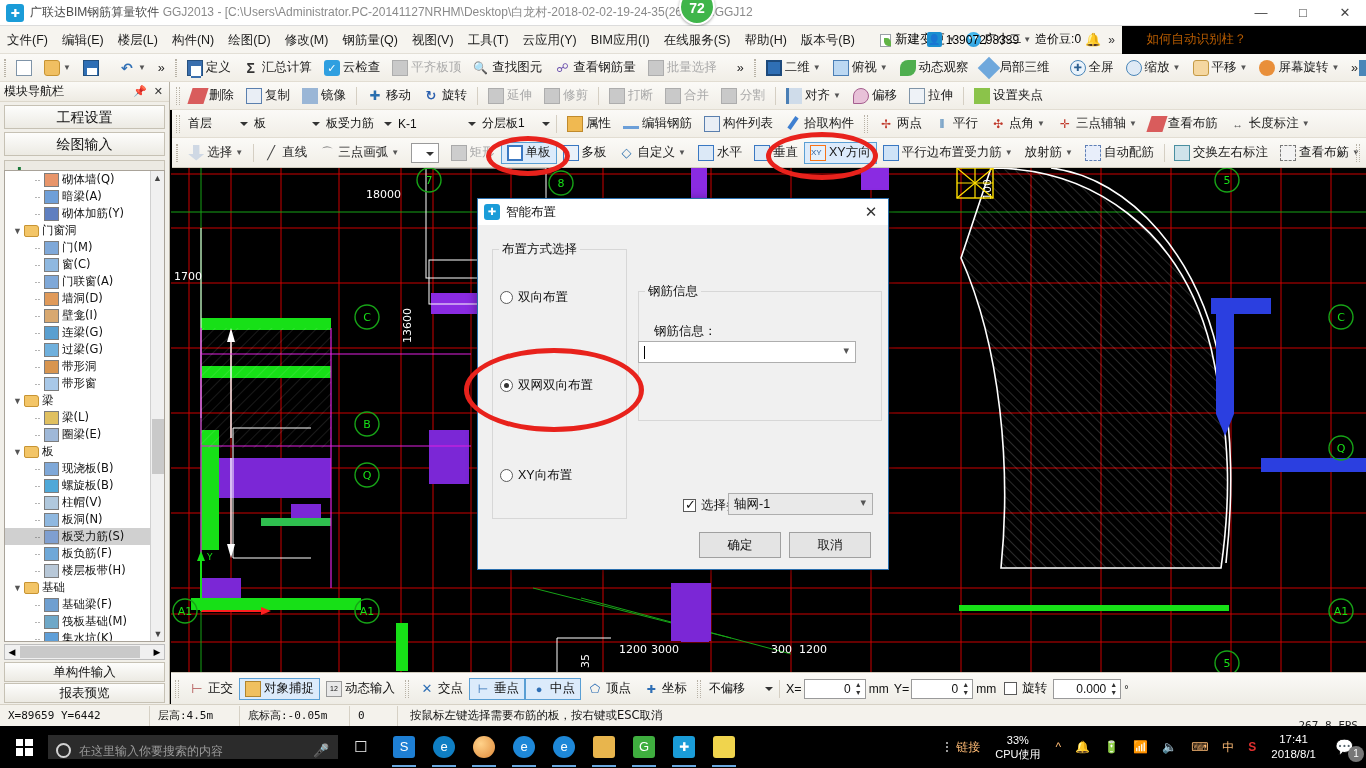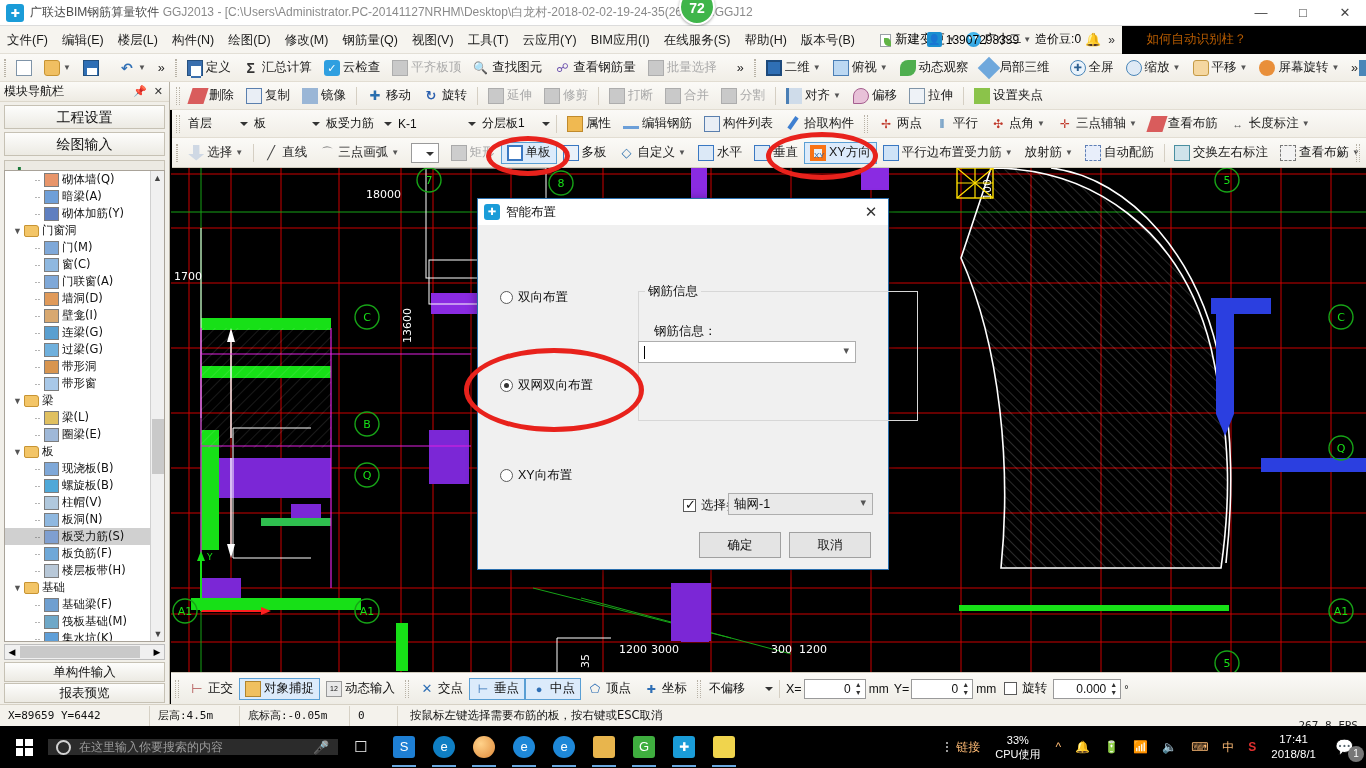--- a/index.html
+++ b/index.html
@@ -135,21 +135,21 @@
   .i-dim { color:#555; font-size:11px; line-height:16px; text-align:center; }
   .i-arrow { background:#cfd8e4; clip-path: polygon(30% 0,30% 60%,0 60%,50% 100%,100% 60%,70% 60%,70% 0); }
   .i-line { color:#444; font-size:13px; line-height:16px; text-align:center; }
   .i-arc { color:#666; font-size:13px; line-height:16px; text-align:center; }
   .i-rect { background:#cdcdcd; border:1px solid #aaa; }
   .i-slab { background:#fff; border:2px solid #3a78c2; }
   .i-mslab { background:#eaf1f9; border:1px solid #3a78c2; }
   .i-custom { color:#2a6fae; font-size:13px; line-height:16px; text-align:center; }
   .i-horiz { background:#dce9f7; border:1px solid #3a78c2; }
   .i-vert { background:#dce9f7; border:1px solid #3a78c2; }
-  .i-xy { background:#e5f0fa; border:4px solid #f97316; color:#2a5f9e; font-size:8px; line-height:14px; }
+  .i-xy { background:#e5f0fa; border:1px solid #f97316; color:#2a5f9e; font-size:8px; line-height:14px; }
   .i-par2 { background:#cfe3f7; border:1px solid #3a78c2; }
   .i-auto { background:#e8eefa; border:1px dashed #5f7fb5; }
   .i-swap { background:#cfe3ea; border:1px solid #4a8fa0; }
   .i-view { border:1px dashed #777; background:#f3f3f3; }
 
   
   #ctxrow { position:absolute; left:172px; top:110px; width:1194px; height:28px;
             background: linear-gradient(#fbfaf7,#f1eee7); border-bottom:1px solid #e2ddd2;
             display:flex; align-items:center; white-space:nowrap; overflow:hidden; }
   #drawrow { position:absolute; left:172px; top:138px; width:1194px; height:30px;
@@ -286,21 +286,21 @@
   .bb-cell { height:20px; display:flex; align-items:center; padding:0 8px; border-right:1px solid #d6d1c5; font-family:"DejaVu Sans Mono", monospace; font-size:11px; }
   .bb-msg { padding-left:12px; font-family:"DejaVu Sans", sans-serif; font-size:11.5px; }
   .bb-fps { position:absolute; right:8px; font-family:"DejaVu Sans Mono", monospace; font-size:11px; color:#222;margin-top:20px; }
 
   
   .taskbar { position:absolute; left:0; top:726px; width:1366px; height:42px; background:#000; display:flex; align-items:center; }
   .start { width:48px; height:42px; display:flex; align-items:center; justify-content:center; }
   .winlogo { width:17px; height:17px; display:grid; grid-template-columns:1fr 1fr; grid-template-rows:1fr 1fr; gap:2px; }
   .winlogo i { background:#fff; display:block; }
   .searchbox {
-    width:290px; height:16px; background:#2b2b2b; display:flex; align-items:center; padding:8px 8px; gap:8px;
+    width:290px; height:24px; background:#2b2b2b; display:flex; align-items:flex-start; padding:8px 8px; gap:8px;
   }
   .scircle { width:15px; height:15px; border:2px solid #d2d2d2; border-radius:50%; flex:none; }
   .sph { color:#9a9a9a; font-size:12px; flex:1; }
   .mic { color:#9a9a9a; font-size:13px; }
   .taskview { width:46px; height:42px; display:flex; align-items:center; justify-content:center; color:#e6e6e6; font-size:15px; }
   .tb-app { width:40px; height:42px; display:flex; align-items:center; justify-content:center; position:relative; }
   .tb-app .sq { width:22px; height:22px; border-radius:3px; }
   .tb-app.open:after { content:''; position:absolute; bottom:1px; left:8px; width:24px; height:2px; background:#6ba9e0; }
   .tray { position:absolute; right:0; top:0; height:42px; display:flex; align-items:center; color:#fff; }
   .tray-item { padding:0 7px; font-size:12px; color:#fdba74; }
@@ -1020,34 +1020,37 @@
     </svg>
   </div>
 
   <div class="dialog">
     <div class="dlg-title">
       <span class="dlg-ico">✚</span>
       <span class="dlg-t">智能布置</span>
       <span class="dlg-x">✕</span>
     </div>
 
+    <div class="group" style="left:14px; top:50px; width:135px; height:270px;">
+      <span class="glabel">布置方式选择</span>
+    </div>
     <div class="radio-row" style="left:22px; top:90px;">
       <span class="radio"></span>
       <span>双向布置</span>
     </div>
     <div class="radio-row" style="left:22px; top:178px;">
       <span class="radio on"></span>
       <span>双网双向布置</span>
     </div>
     <div class="radio-row" style="left:22px; top:268px;">
       <span class="radio"></span>
       <span>XY向布置</span>
     </div>
 
-    <div class="group" style="left:160px; top:92px; width:280px; height:130px;">
+    <div class="group" style="left:160px; top:92px; width:244px; height:130px;">
       <span class="glabel">钢筋信息</span>
     </div>
     <div style="position:absolute; left:176px; top:124px; font-size:12.5px; color:#111;">钢筋信息：</div>
     <div class="dlgcombo" style="position:absolute; left:160px; top:142px; width:218px;">
       <span class="caretbar"></span>
         <span></span>
     </div>
 
     <div style="position:absolute; left:205px; top:298px; display:flex; align-items:center; gap:5px; font-size:12.5px; color:#111;">
       <span class="chk on"></span>

